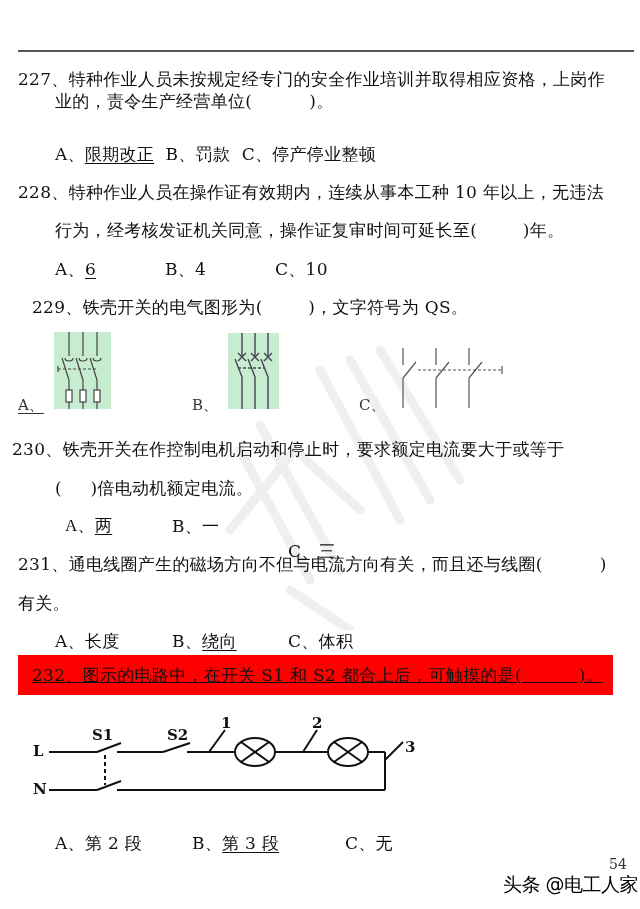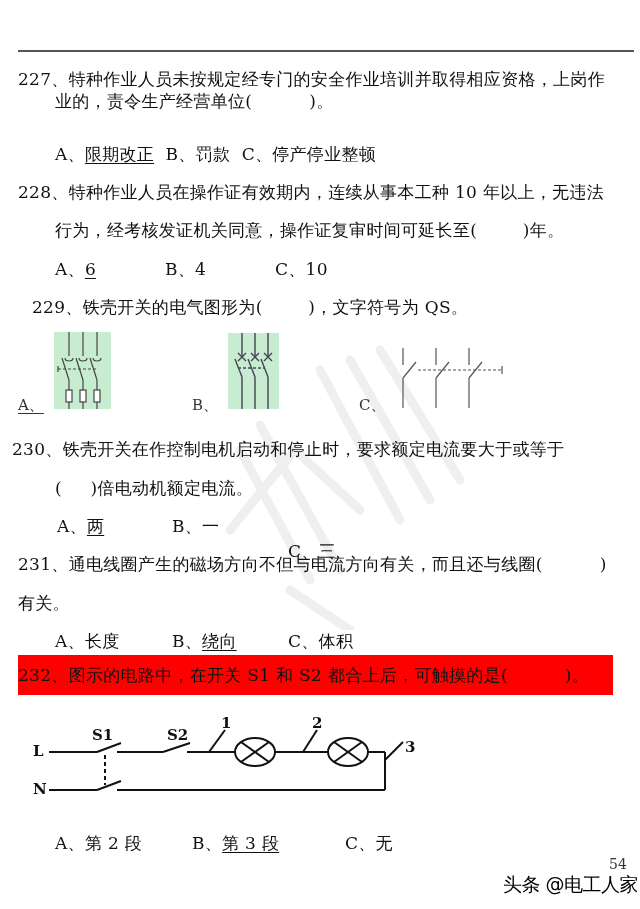--- a/index.html
+++ b/index.html
@@ -108,32 +108,32 @@
     <line x1="71" y1="0" x2="71" y2="17"></line>
       <line x1="71" y1="30" x2="71" y2="60"></line>
       <line x1="71" y1="30" x2="84" y2="14"></line>
     <line x1="20" y1="22" x2="104" y2="22" stroke-dasharray="3,2"></line>
       <line x1="104" y1="18" x2="104" y2="26"></line>
   </g>
 </svg>
 
 <div class="line" style="left:12px;top:438px;">230、铁壳开关在作控制电机启动和停止时，要求额定电流要大于或等于</div>
 <div class="line" style="left:55px;top:477px;">(     )倍电动机额定电流。</div>
-<div class="line" style="left:57px;top:515px;"><span>A、</span><span class="u">两</span></div>
+<div class="line" style="left:65px;top:515px;font-family:Liberation Serif, serif;"><span>A、</span><span class="u">两</span></div>
 <div class="line" style="left:172px;top:515px;"><span>B、</span><span>一</span></div>
 <div class="line" style="left:288px;top:540px;"><span>C、</span><span>三</span></div>
 
 <div class="line" style="left:18px;top:553px;">231、通电线圈产生的磁场方向不但与电流方向有关，而且还与线圈(          )</div>
 <div class="line" style="left:18px;top:592px;">有关。</div>
 <div class="line" style="left:55px;top:630px;"><span>A、</span><span>长度</span></div>
 <div class="line" style="left:172px;top:630px;"><span>B、</span><span class="u">绕向</span></div>
 <div class="line" style="left:288px;top:630px;"><span>C、</span><span>体积</span></div>
 
 <div class="banner"></div>
-<div class="line banner-text" style="left:18px;">232、图示的电路中，在开关 S1 和 S2 都合上后，可触摸的是(          )。</div>
+<div class="line banner-text" style="left:32px;text-decoration:underline;">232、图示的电路中，在开关 S1 和 S2 都合上后，可触摸的是(          )。</div>
 
 <svg class="diagram" style="left:25px;top:705px;" width="400" height="100" viewBox="0 0 400 100">
   <g font-family="DejaVu Serif, serif" font-weight="bold" font-size="15" fill="#111">
     <text x="8" y="51">L</text>
     <text x="8" y="89">N</text>
     <text x="67" y="35">S1</text>
     <text x="142" y="35">S2</text>
     <text x="196" y="23">1</text>
     <text x="287" y="23">2</text>
     <text x="380" y="47">3</text>

